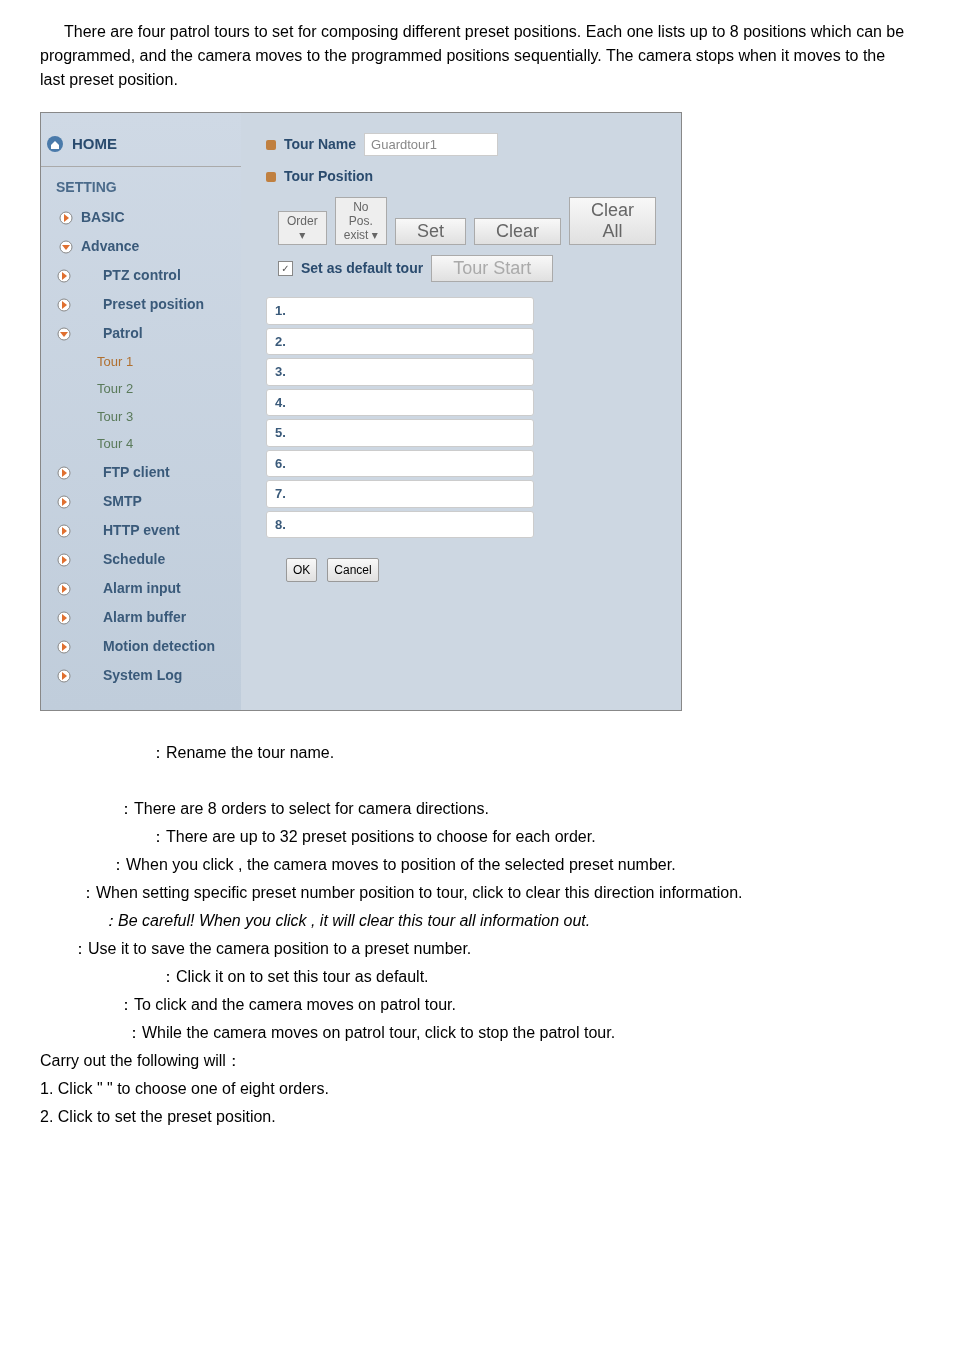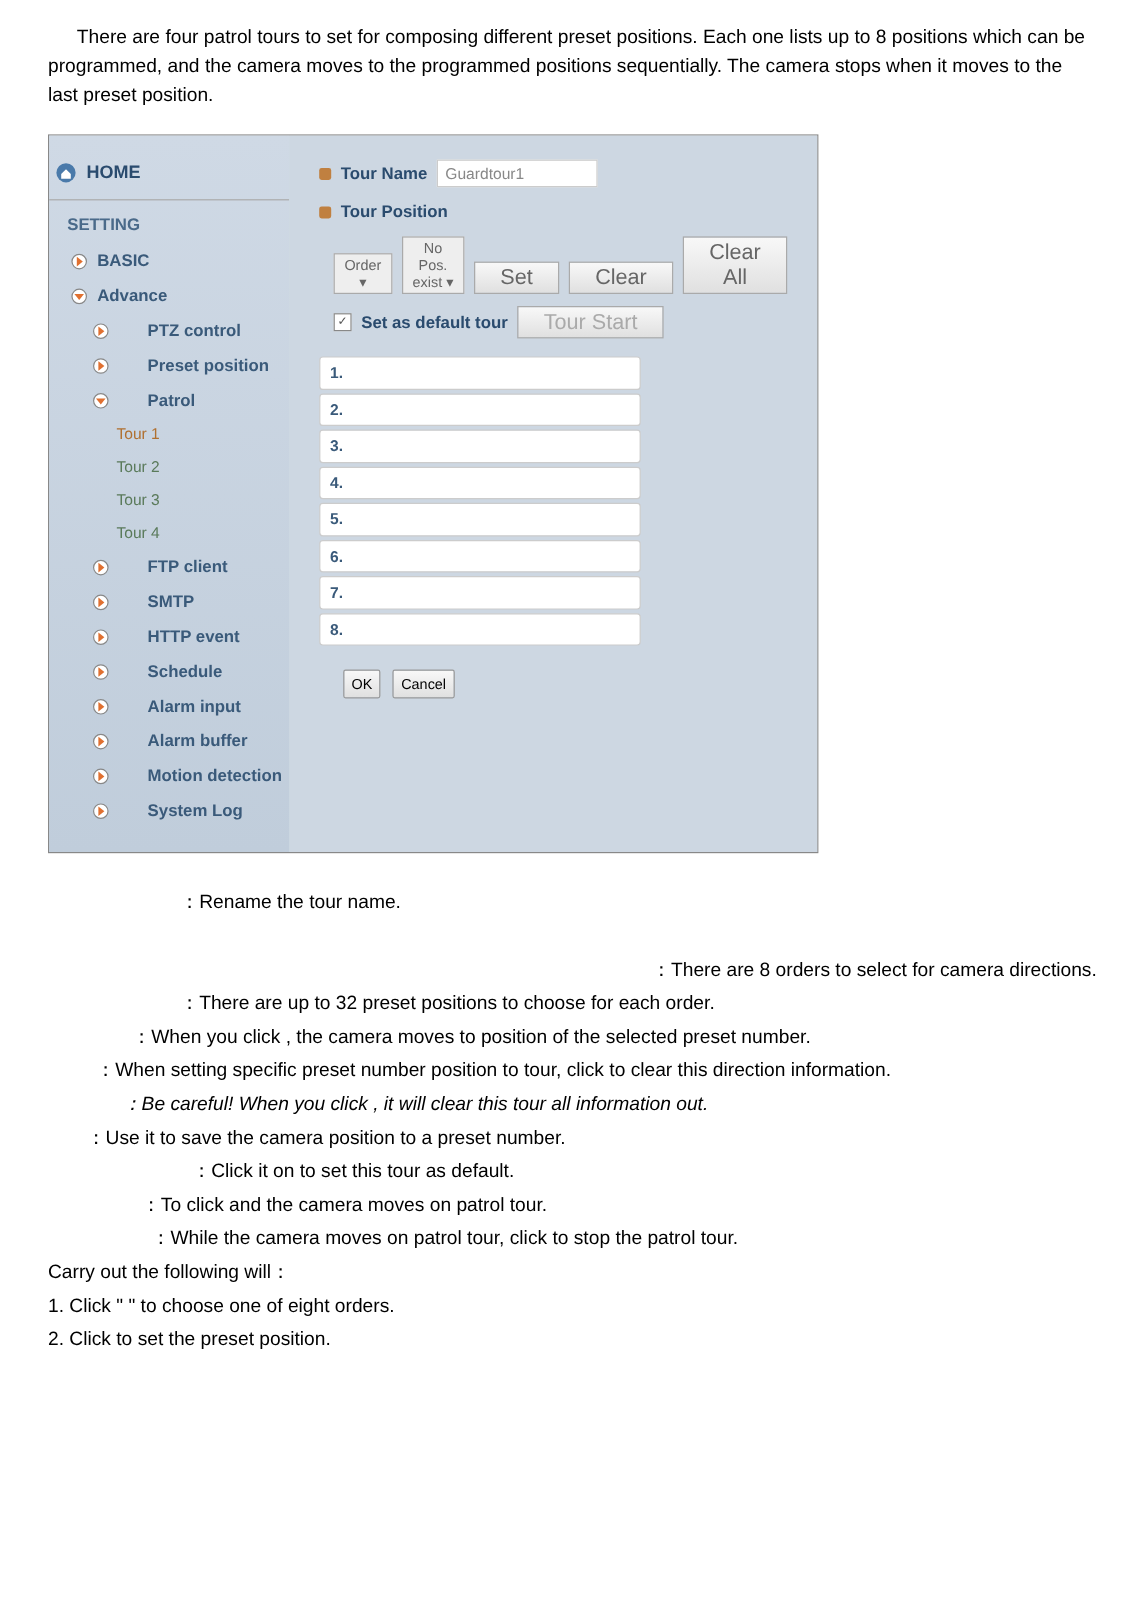--- a/index.html
+++ b/index.html
@@ -54,21 +54,21 @@
       display: flex;
       align-items: center;
       gap: 8px;
       padding: 4px 0 4px 18px;
       color: #3a5a7a;
       font-size: 14px;
       font-weight: bold;
       cursor: pointer;
     }
     .sidebar-item.sub {
-      padding-left: 36px;
+      padding-left: 16px;
       font-weight: bold;
       color: #3a5a7a;
       gap: 32px;
     }
     .sidebar-item.tour {
       padding-left: 56px;
       font-weight: normal;
       color: #5a7a5a;
       font-size: 13px;
     }
@@ -165,21 +165,21 @@
       cursor: pointer;
       border-radius: 2px;
     }
     .desc-section {
       margin-top: 16px;
     }
     .desc-line {
       margin: 4px 0;
     }
     .desc-indent1 { margin-left: 110px; }
-    .desc-indent2 { margin-left: 78px; text-align: right; }
+    .desc-indent2 { margin-left: 78px; }
     .desc-indent3 { margin-left: 110px; }
     .desc-indent4 { margin-left: 70px; }
     .desc-indent5 { margin-left: 40px; }
     .desc-indent6 { margin-left: 62px; font-style: italic; }
     .desc-indent7 { margin-left: 32px; }
     .desc-indent8 { margin-left: 120px; }
     .desc-indent9 { margin-left: 78px; }
     .desc-indent10 { margin-left: 86px; }
     .num-list {
       margin: 4px 0;

